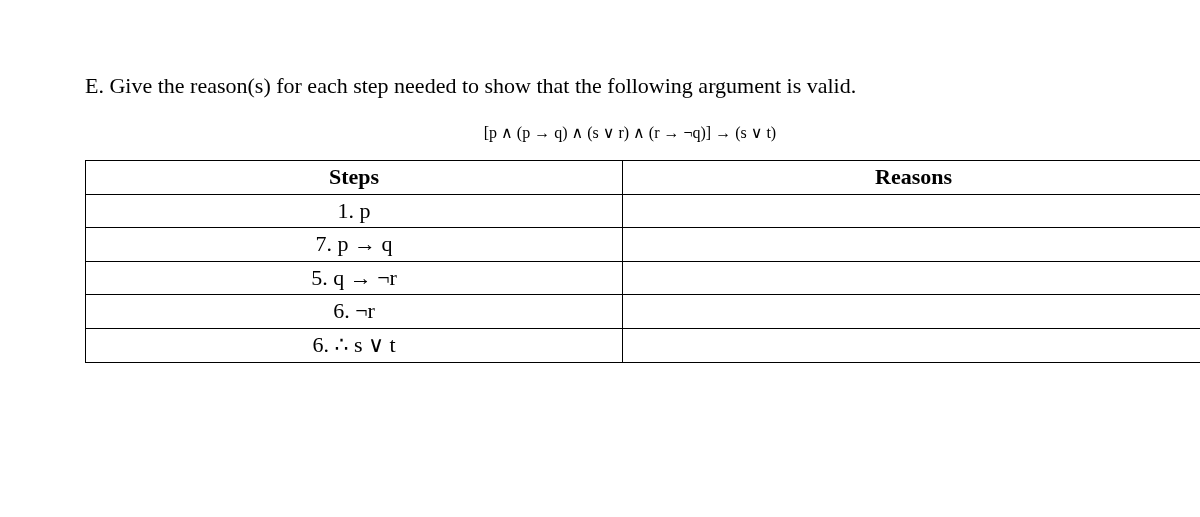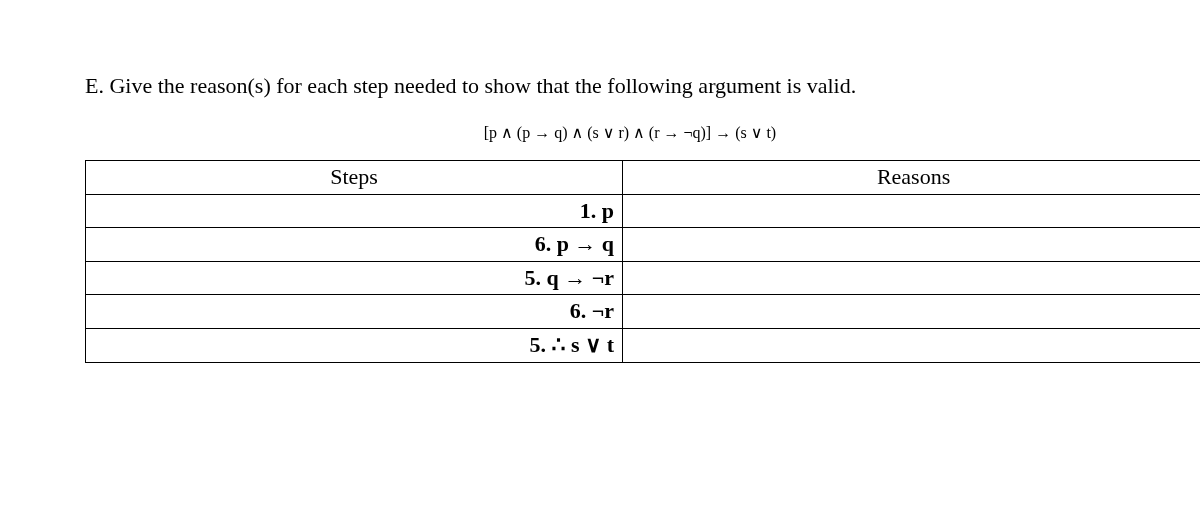--- a/index.html
+++ b/index.html
@@ -23,28 +23,27 @@
       margin-bottom: 18px;
       font-size: 16px;
     }
     table {
       border-collapse: collapse;
       width: 100%;
     }
     th, td {
       border: 1px solid #000;
       padding: 2px 8px;
-      text-align: right;
-      font-weight: bold;
+      text-align: center;
+      font-weight: normal;
       height: 30px;
       line-height: 1.3;
     }
     th {
-      text-align: center;
-      font-weight: normal;
+      font-weight: bold;
     }
     .steps-col {
       width: 48%;
     }
     .reasons-col {
       width: 52%;
     }
   </style>
 </head>
 <body>
@@ -59,29 +58,29 @@
       <th class="steps-col">Steps</th>
       <th class="reasons-col">Reasons</th>
     </tr>
   </thead>
   <tbody>
     <tr>
       <td>1. p</td>
       <td></td>
     </tr>
     <tr>
-      <td>6. p → q</td>
+      <td>7. p → q</td>
       <td></td>
     </tr>
     <tr>
       <td>5. q → ¬r</td>
       <td></td>
     </tr>
     <tr>
       <td>6. ¬r</td>
       <td></td>
     </tr>
     <tr>
-      <td>5. ∴ s ∨ t</td>
+      <td>6. ∴ s ∨ t</td>
       <td></td>
     </tr>
   </tbody>
 </table>
 
 </body></html>

